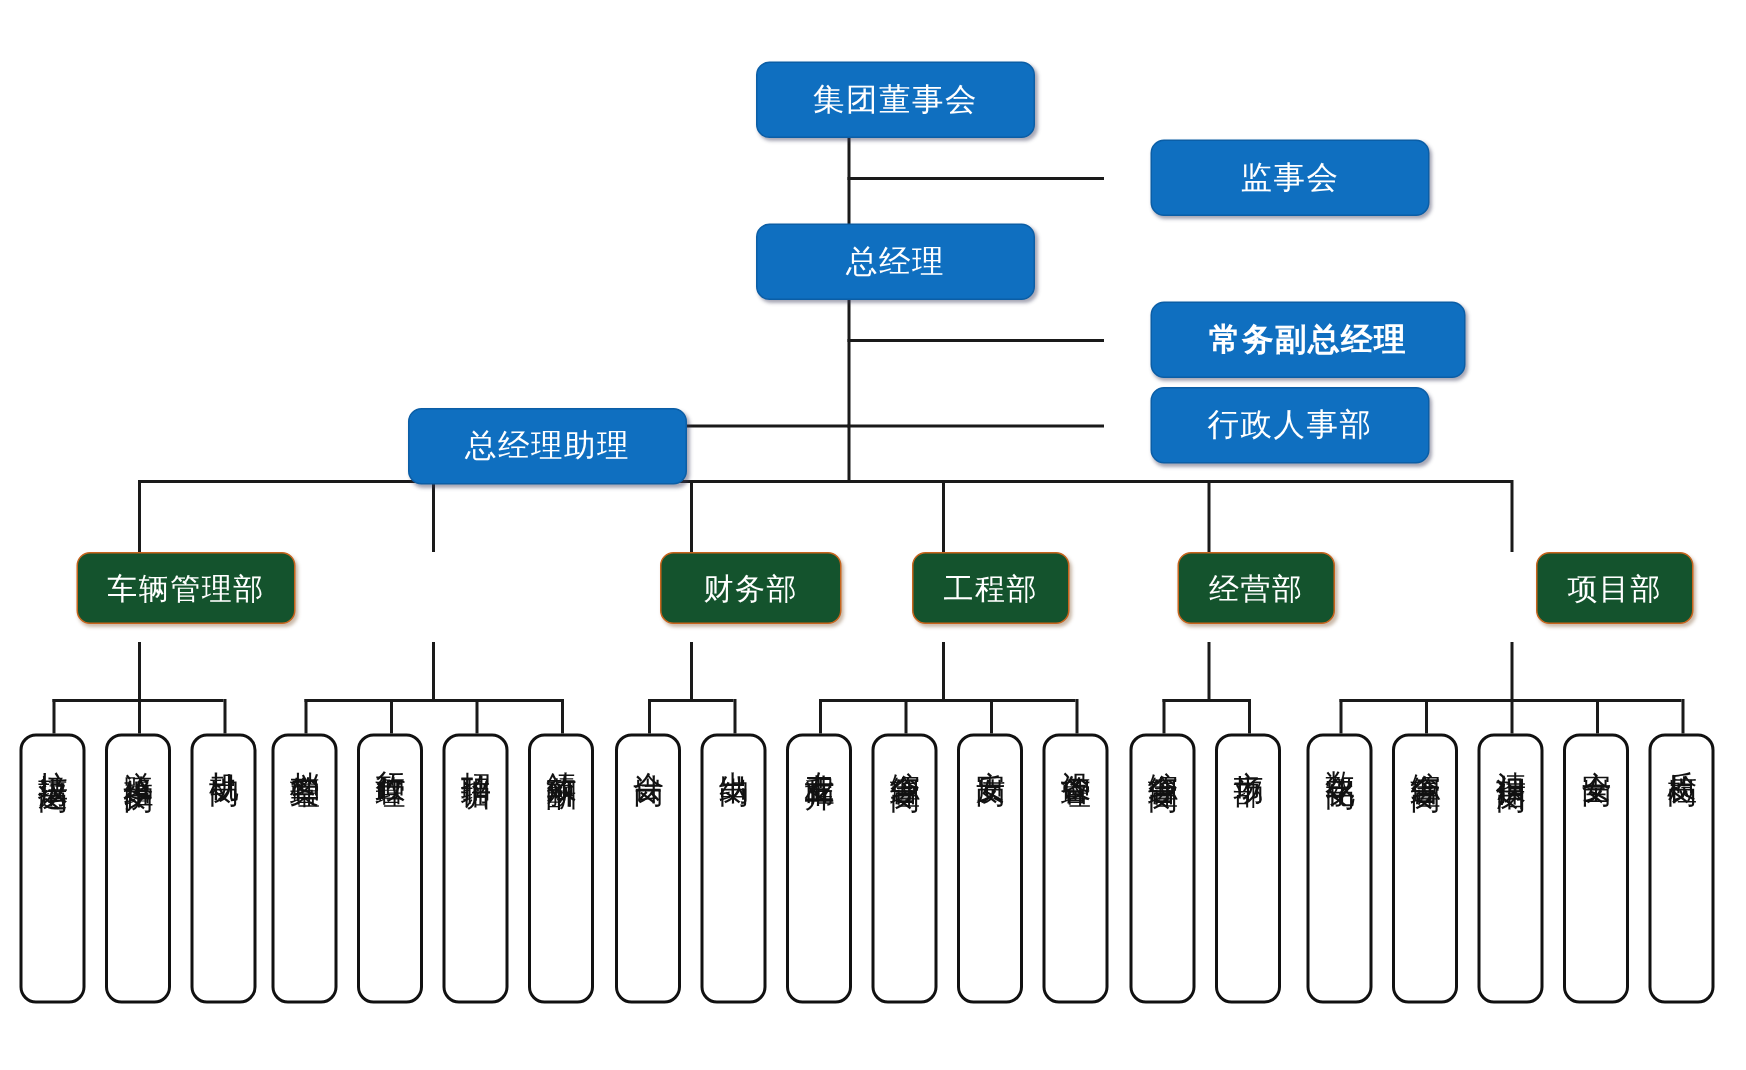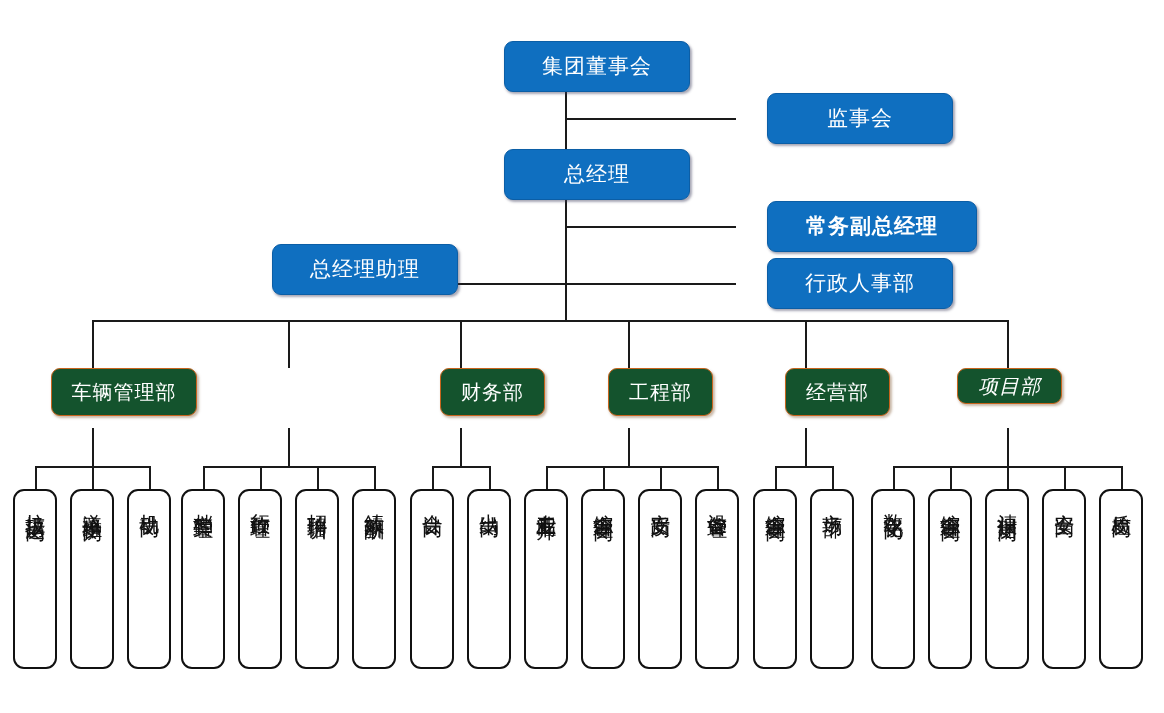--- a/index.html
+++ b/index.html
@@ -158,37 +158,37 @@
   </div>
 
   <div class="node blue" style="left:735px; top:201px; width:210px; height:51px;font-weight:bold;">
     <span>常务副总经理</span>
   </div>
 
   <div class="node blue" style="left:735px; top:258px; width:186px; height:51px;">
     <span>行政人事部</span>
   </div>
 
-  <div class="node blue" style="left:240px; top:244px; width:186px; height:51px;">
+  <div class="node blue" style="left:240px; top:272px; width:186px; height:51px;">
     <span>总经理助理</span>
   </div>
 
   <div class="node orange" style="left:19px; top:368px; width:146px; height:48px;">
     <span>车辆管理部</span>
   </div>
-  <div class="node orange" style="left:408px; top:368px; width:105px; height:48px;">
+  <div class="node orange" style="left:408px; top:368px; width:121px; height:48px;">
     <span>财务部</span>
   </div>
   <div class="node orange" style="left:576px; top:368px; width:105px; height:48px;">
     <span>工程部</span>
   </div>
   <div class="node orange" style="left:753px; top:368px; width:105px; height:48px;">
     <span>经营部</span>
   </div>
-  <div class="node orange" style="left:925px; top:368px; width:105px; height:36px;font-style:italic;">
+  <div class="node orange" style="left:992px; top:368px; width:105px; height:48px;">
     <span>项目部</span>
   </div>
 
   <div class="leaf" style="left:13px; top:489px; width:44px; height:180px;">
     <span class="vtxt">垃圾清运岗</span>
   </div>
   <div class="leaf" style="left:70px; top:489px; width:44px; height:180px;">
     <span class="vtxt">道路维护岗</span>
   </div>
   <div class="leaf" style="left:127px; top:489px; width:44px; height:180px;">

